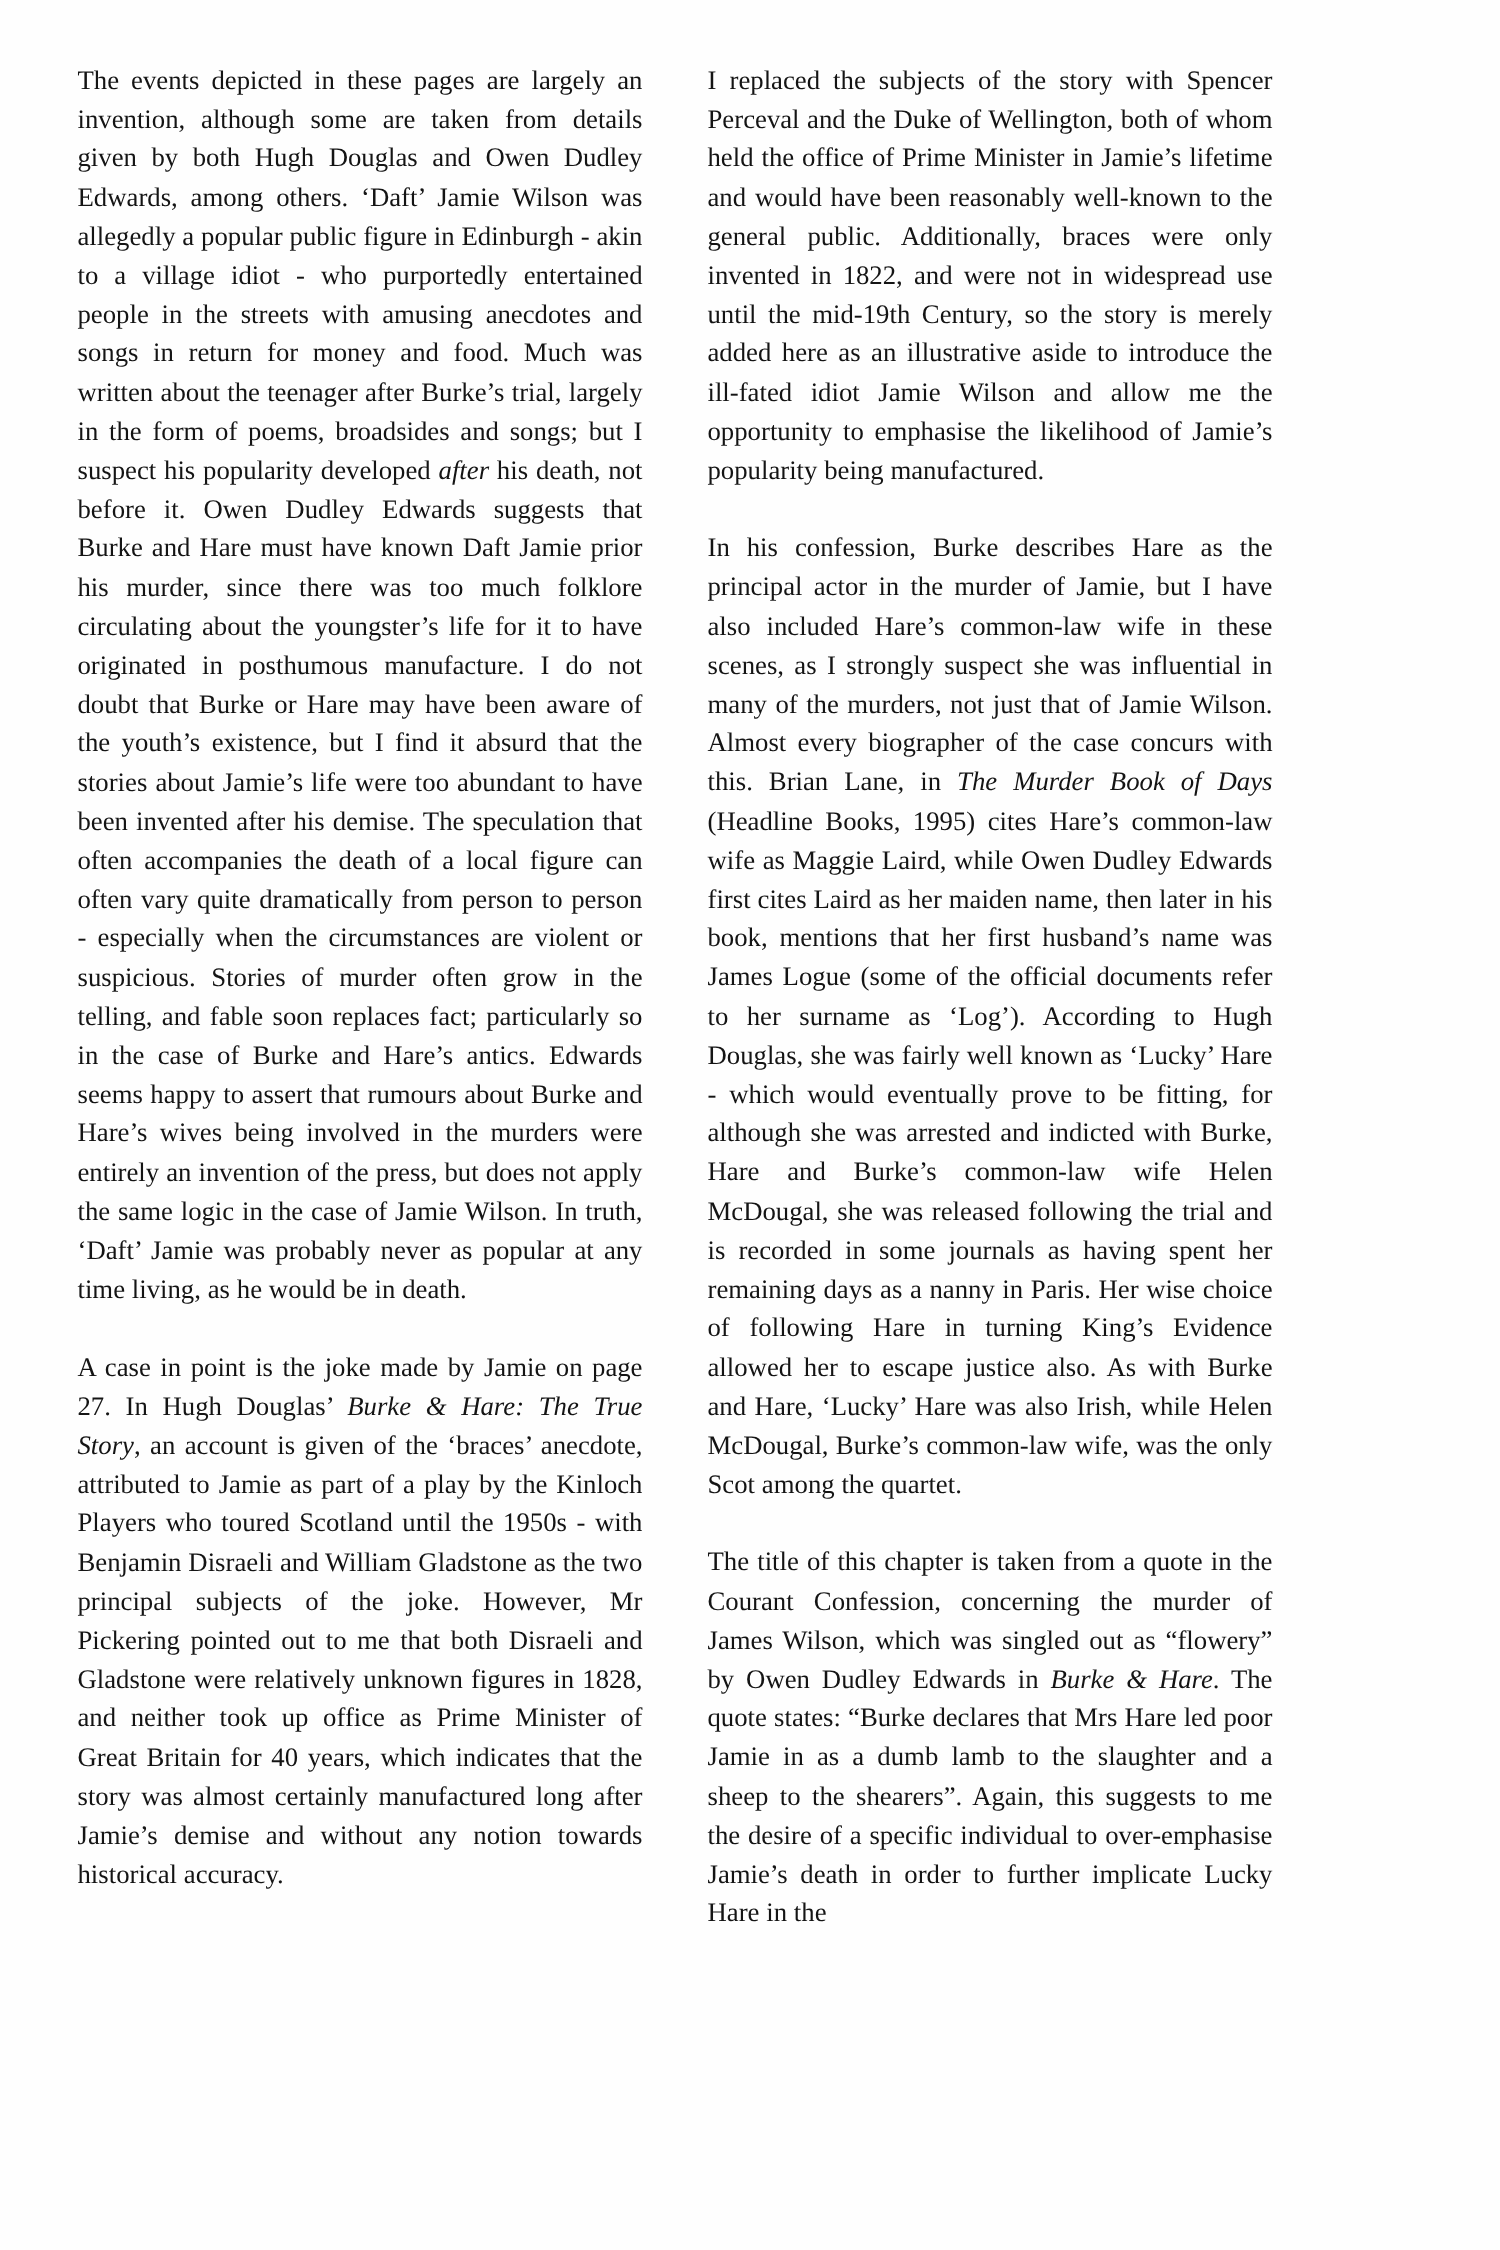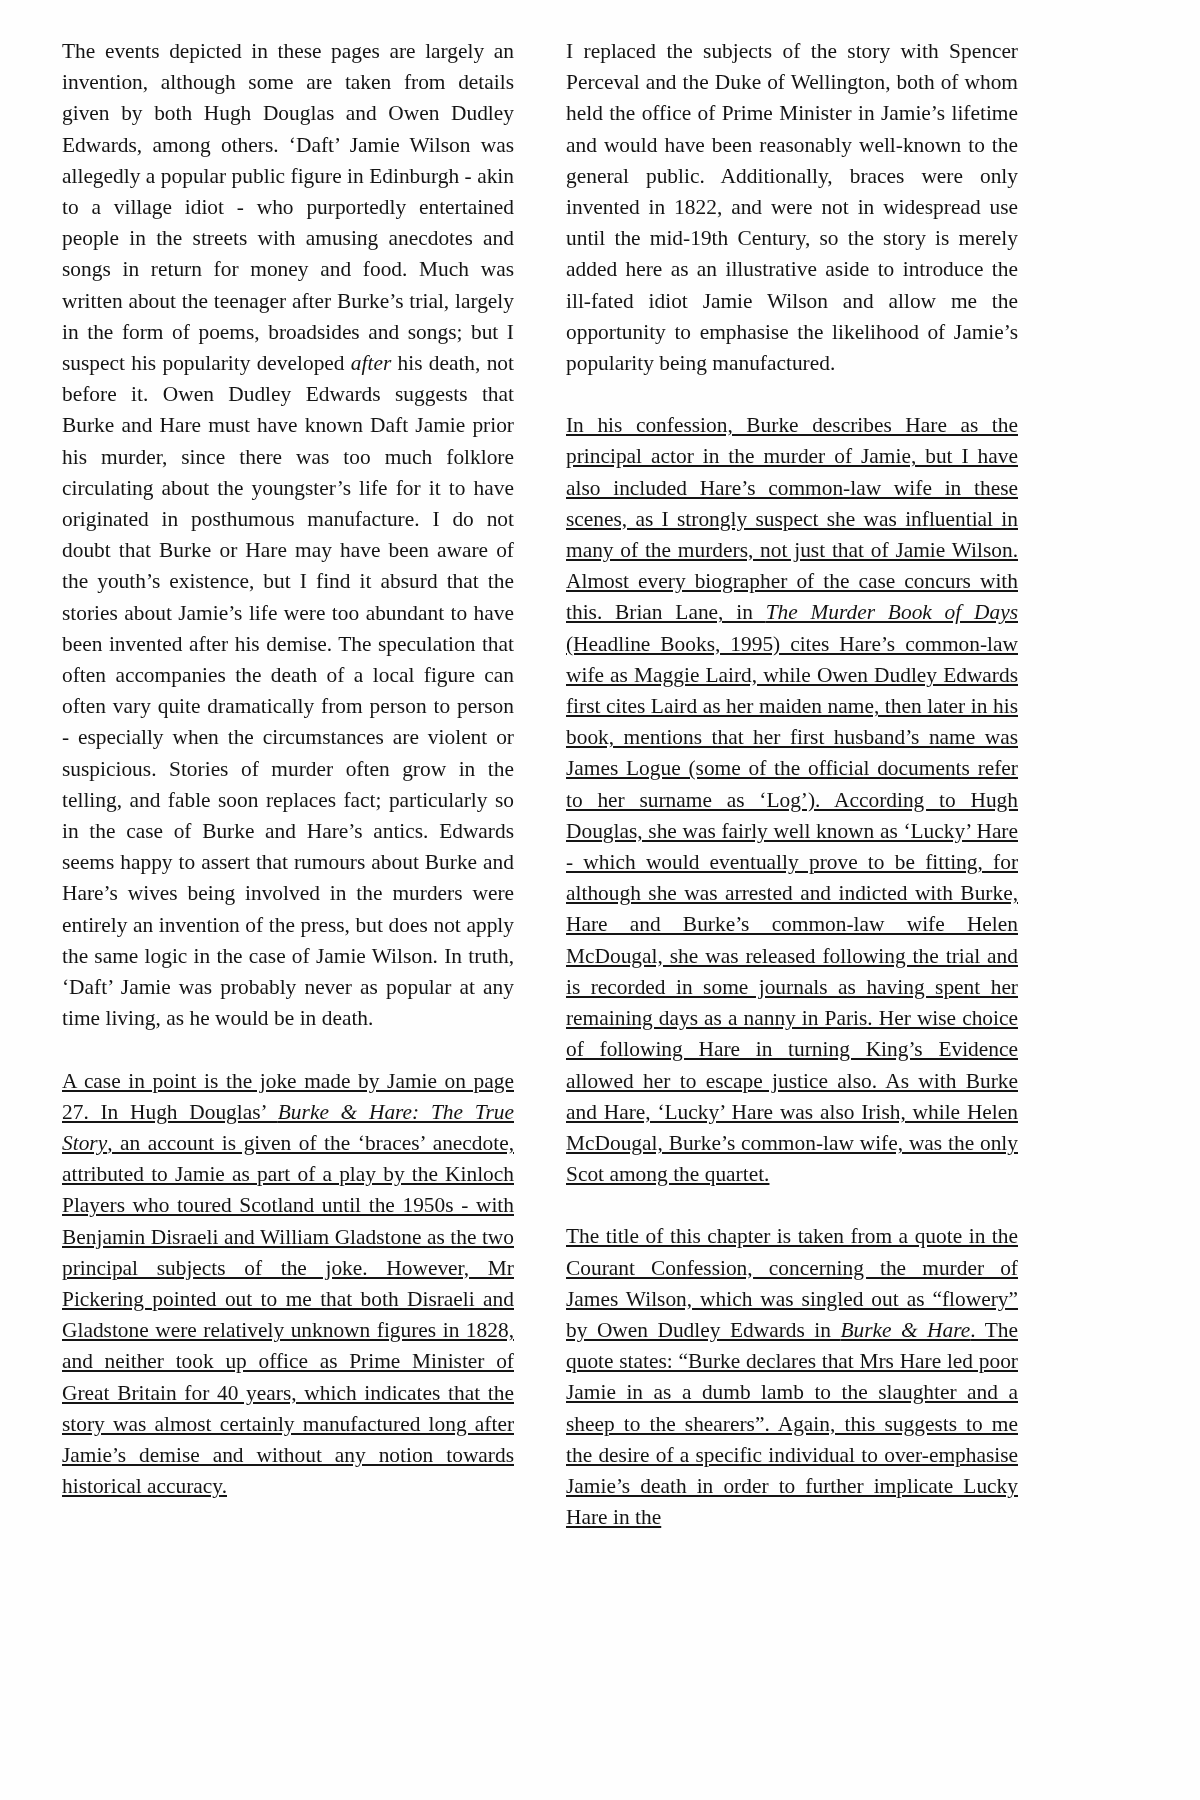--- a/index.html
+++ b/index.html
@@ -13,21 +13,21 @@
     font-family: "Liberation Serif", "DejaVu Serif", serif;
     color: #141414;
     overflow: hidden;
   }
   .page {
     position: relative;
     width: 1200px;
     height: 1800px;
     background: #fefefe;
     box-sizing: border-box;
-    padding: 36px 62px 40px 62px;
+    padding: 49px 62px 40px 62px;
   }
   .columns {
     display: flex;
     flex-direction: row;
     gap: 52px;
     height: 100%;
   }
   .column {
     width: 452px;
     flex: 0 0 452px;
@@ -37,21 +37,20 @@
     text-align: justify;
     text-justify: inter-word;
     font-size: 21.4px;
     line-height: 31.2px;
     letter-spacing: 0.0px;
     word-spacing: 0.1px;
     hyphens: none;
   }
   p.para + p.para {
     margin-top: 31px;
-    text-decoration: underline;
   }
   em {
     font-style: italic;
   }
   .col-right p.para:first-child {
     margin-top: 0;
   }
 </style>
 </head>
 <body>

